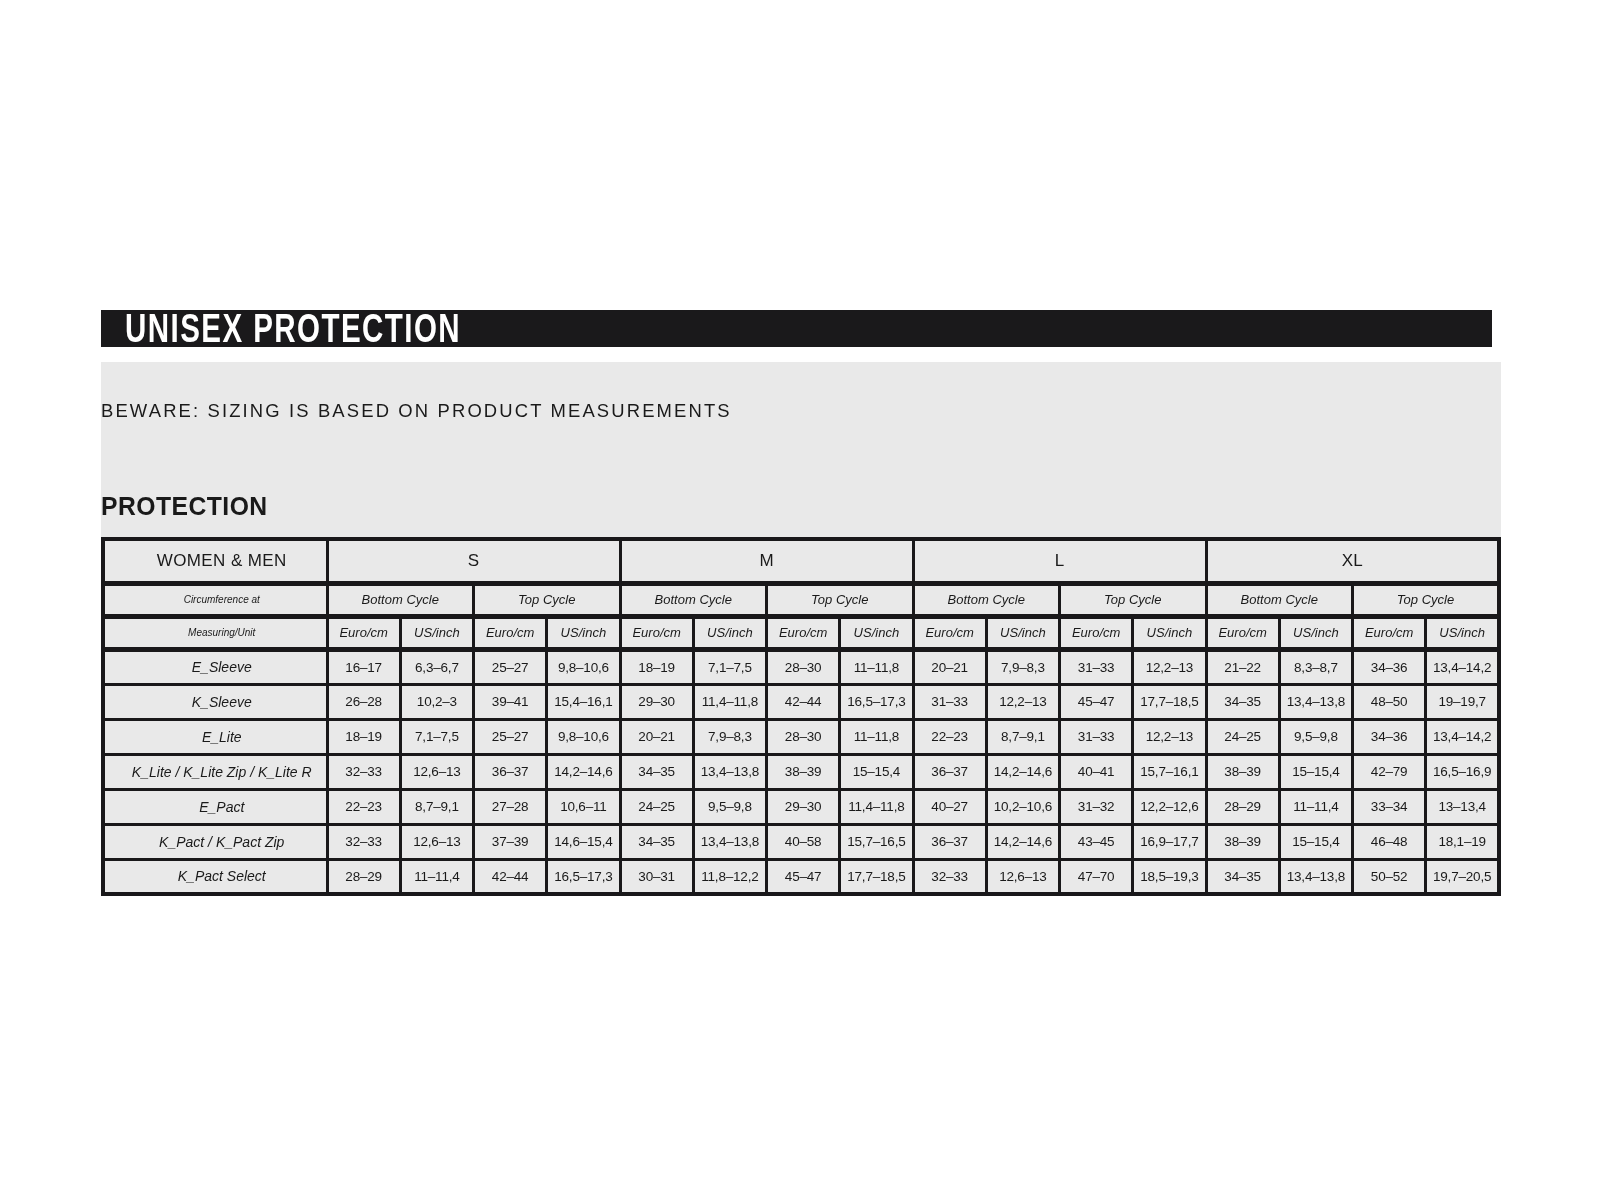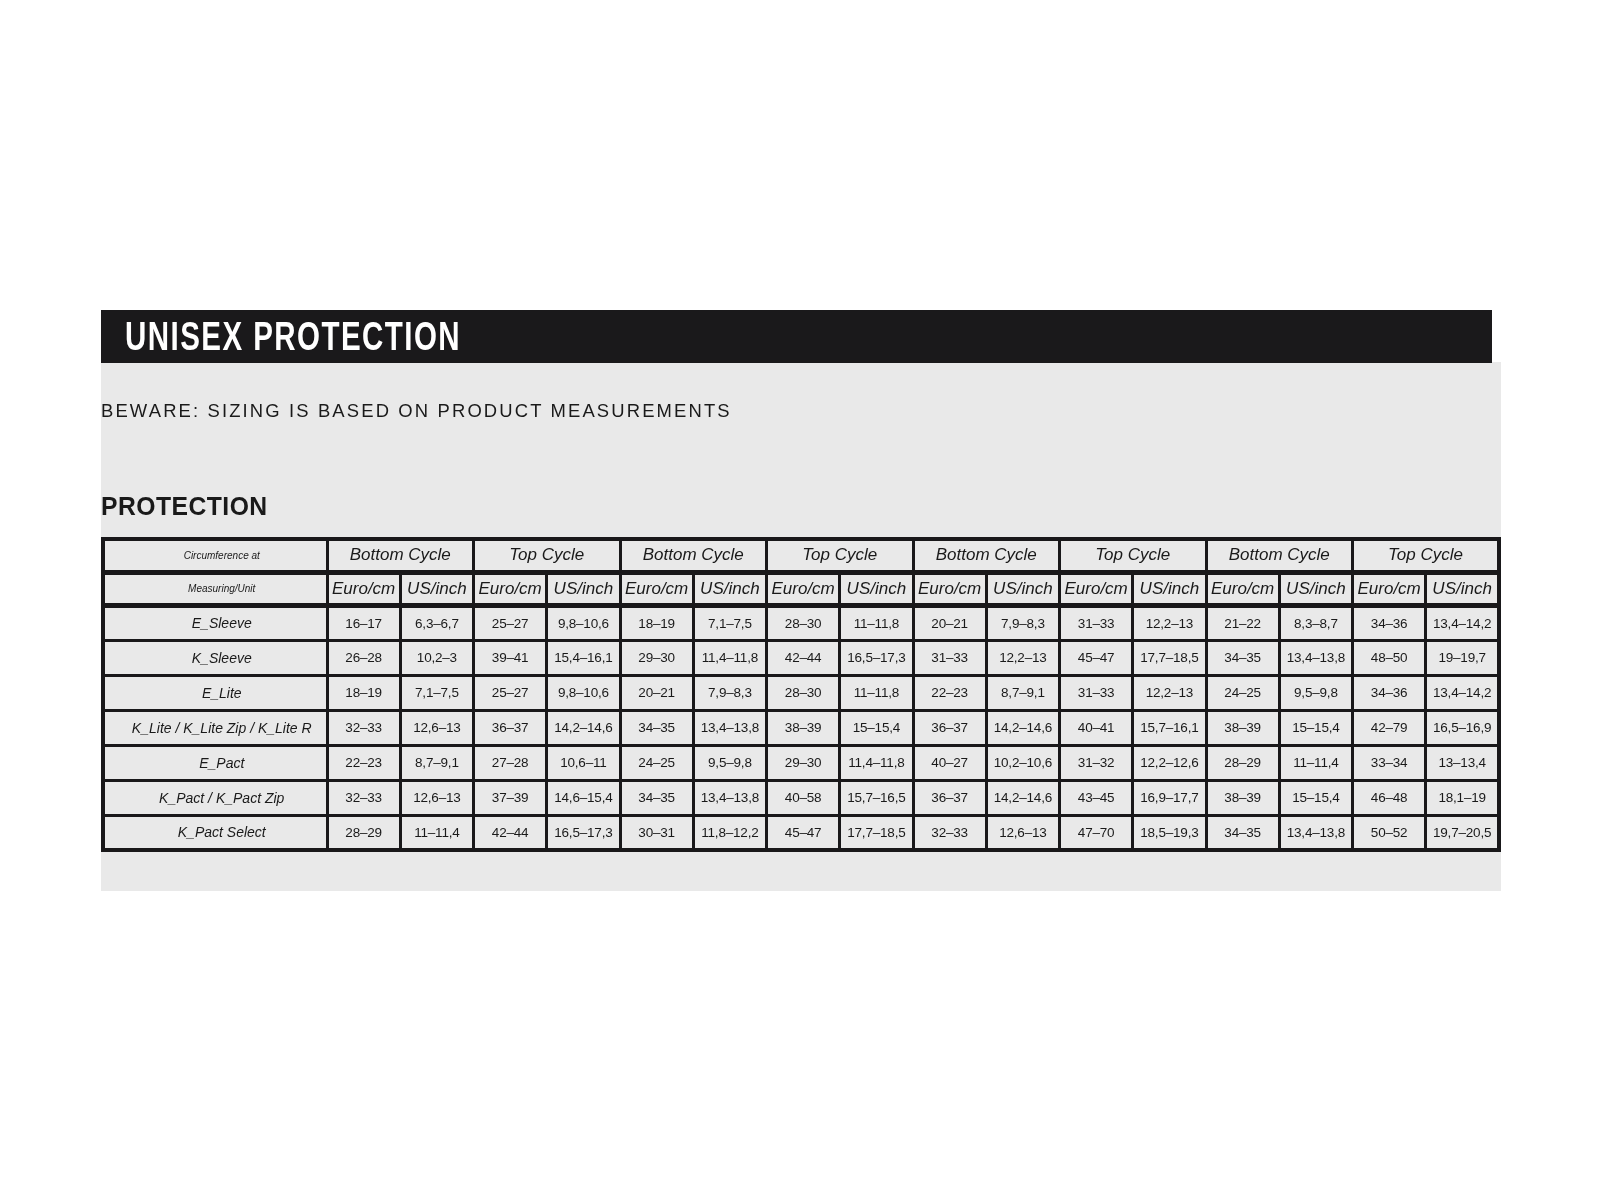--- a/index.html
+++ b/index.html
@@ -19,21 +19,21 @@
     overflow:hidden;
   }
   .page{position:absolute;left:0;top:0;width:1600px;height:1200px;background:#ffffff;}
 
   .panel{
     position:absolute;left:101px;top:362px;width:1400px;height:529px;
     background:var(--panel-bg);
   }
 
   .title-bar{
-    position:absolute;left:101px;top:310px;width:1391px;height:53px;
+    position:absolute;left:101px;top:310px;width:1391px;height:37px;
     background:var(--bar-bg);
     display:flex;align-items:center;
   }
   .title-text{
     color:var(--title-ink);
     font-size:41px;font-weight:700;
     letter-spacing:2px;
     transform:scaleX(0.72);transform-origin:left center;
     margin-left:24px;
     white-space:nowrap;
@@ -76,21 +76,21 @@
   tr.row-units > th{border-bottom-width:5px;margin-top:38px;}
   .corner-cell{
     text-align:left;padding-left:13px;
     font-size:16px;letter-spacing:0.4px;
   }
   .left-head{
     text-align:left;padding-left:13px;
     font-style:italic;font-weight:700;font-size:10px;
   }
   .cycle-head,.unit-head{
-    font-style:italic;font-weight:700;font-size:17px;
+    font-style:italic;font-weight:700;font-size:13px;
   }
   .product-label{
     text-align:left;padding-left:13px;
     font-style:italic;font-weight:700;font-size:14px;
   }
   .value-cell{
     font-weight:700;font-size:13.5px;letter-spacing:-0.2px;
   }
 </style>
 </head>
@@ -122,20 +122,27 @@
       <col>
         <col>
         <col>
         <col>
         <col>
         <col>
         <col>
         <col>
     </colgroup>
     <thead>
+      <tr class="row-sizes">
+        <th class="corner-cell">WOMEN &amp; MEN</th>
+        <th colspan="4">S</th>
+        <th colspan="4">M</th>
+        <th colspan="4">L</th>
+        <th colspan="4">XL</th>
+      </tr>
       <tr class="row-cycles">
         <th class="left-head">Circumference at</th>
         <th colspan="2" class="cycle-head">Bottom Cycle</th>
         <th colspan="2" class="cycle-head">Top Cycle</th>
         <th colspan="2" class="cycle-head">Bottom Cycle</th>
         <th colspan="2" class="cycle-head">Top Cycle</th>
         <th colspan="2" class="cycle-head">Bottom Cycle</th>
         <th colspan="2" class="cycle-head">Top Cycle</th>
         <th colspan="2" class="cycle-head">Bottom Cycle</th>
         <th colspan="2" class="cycle-head">Top Cycle</th>

